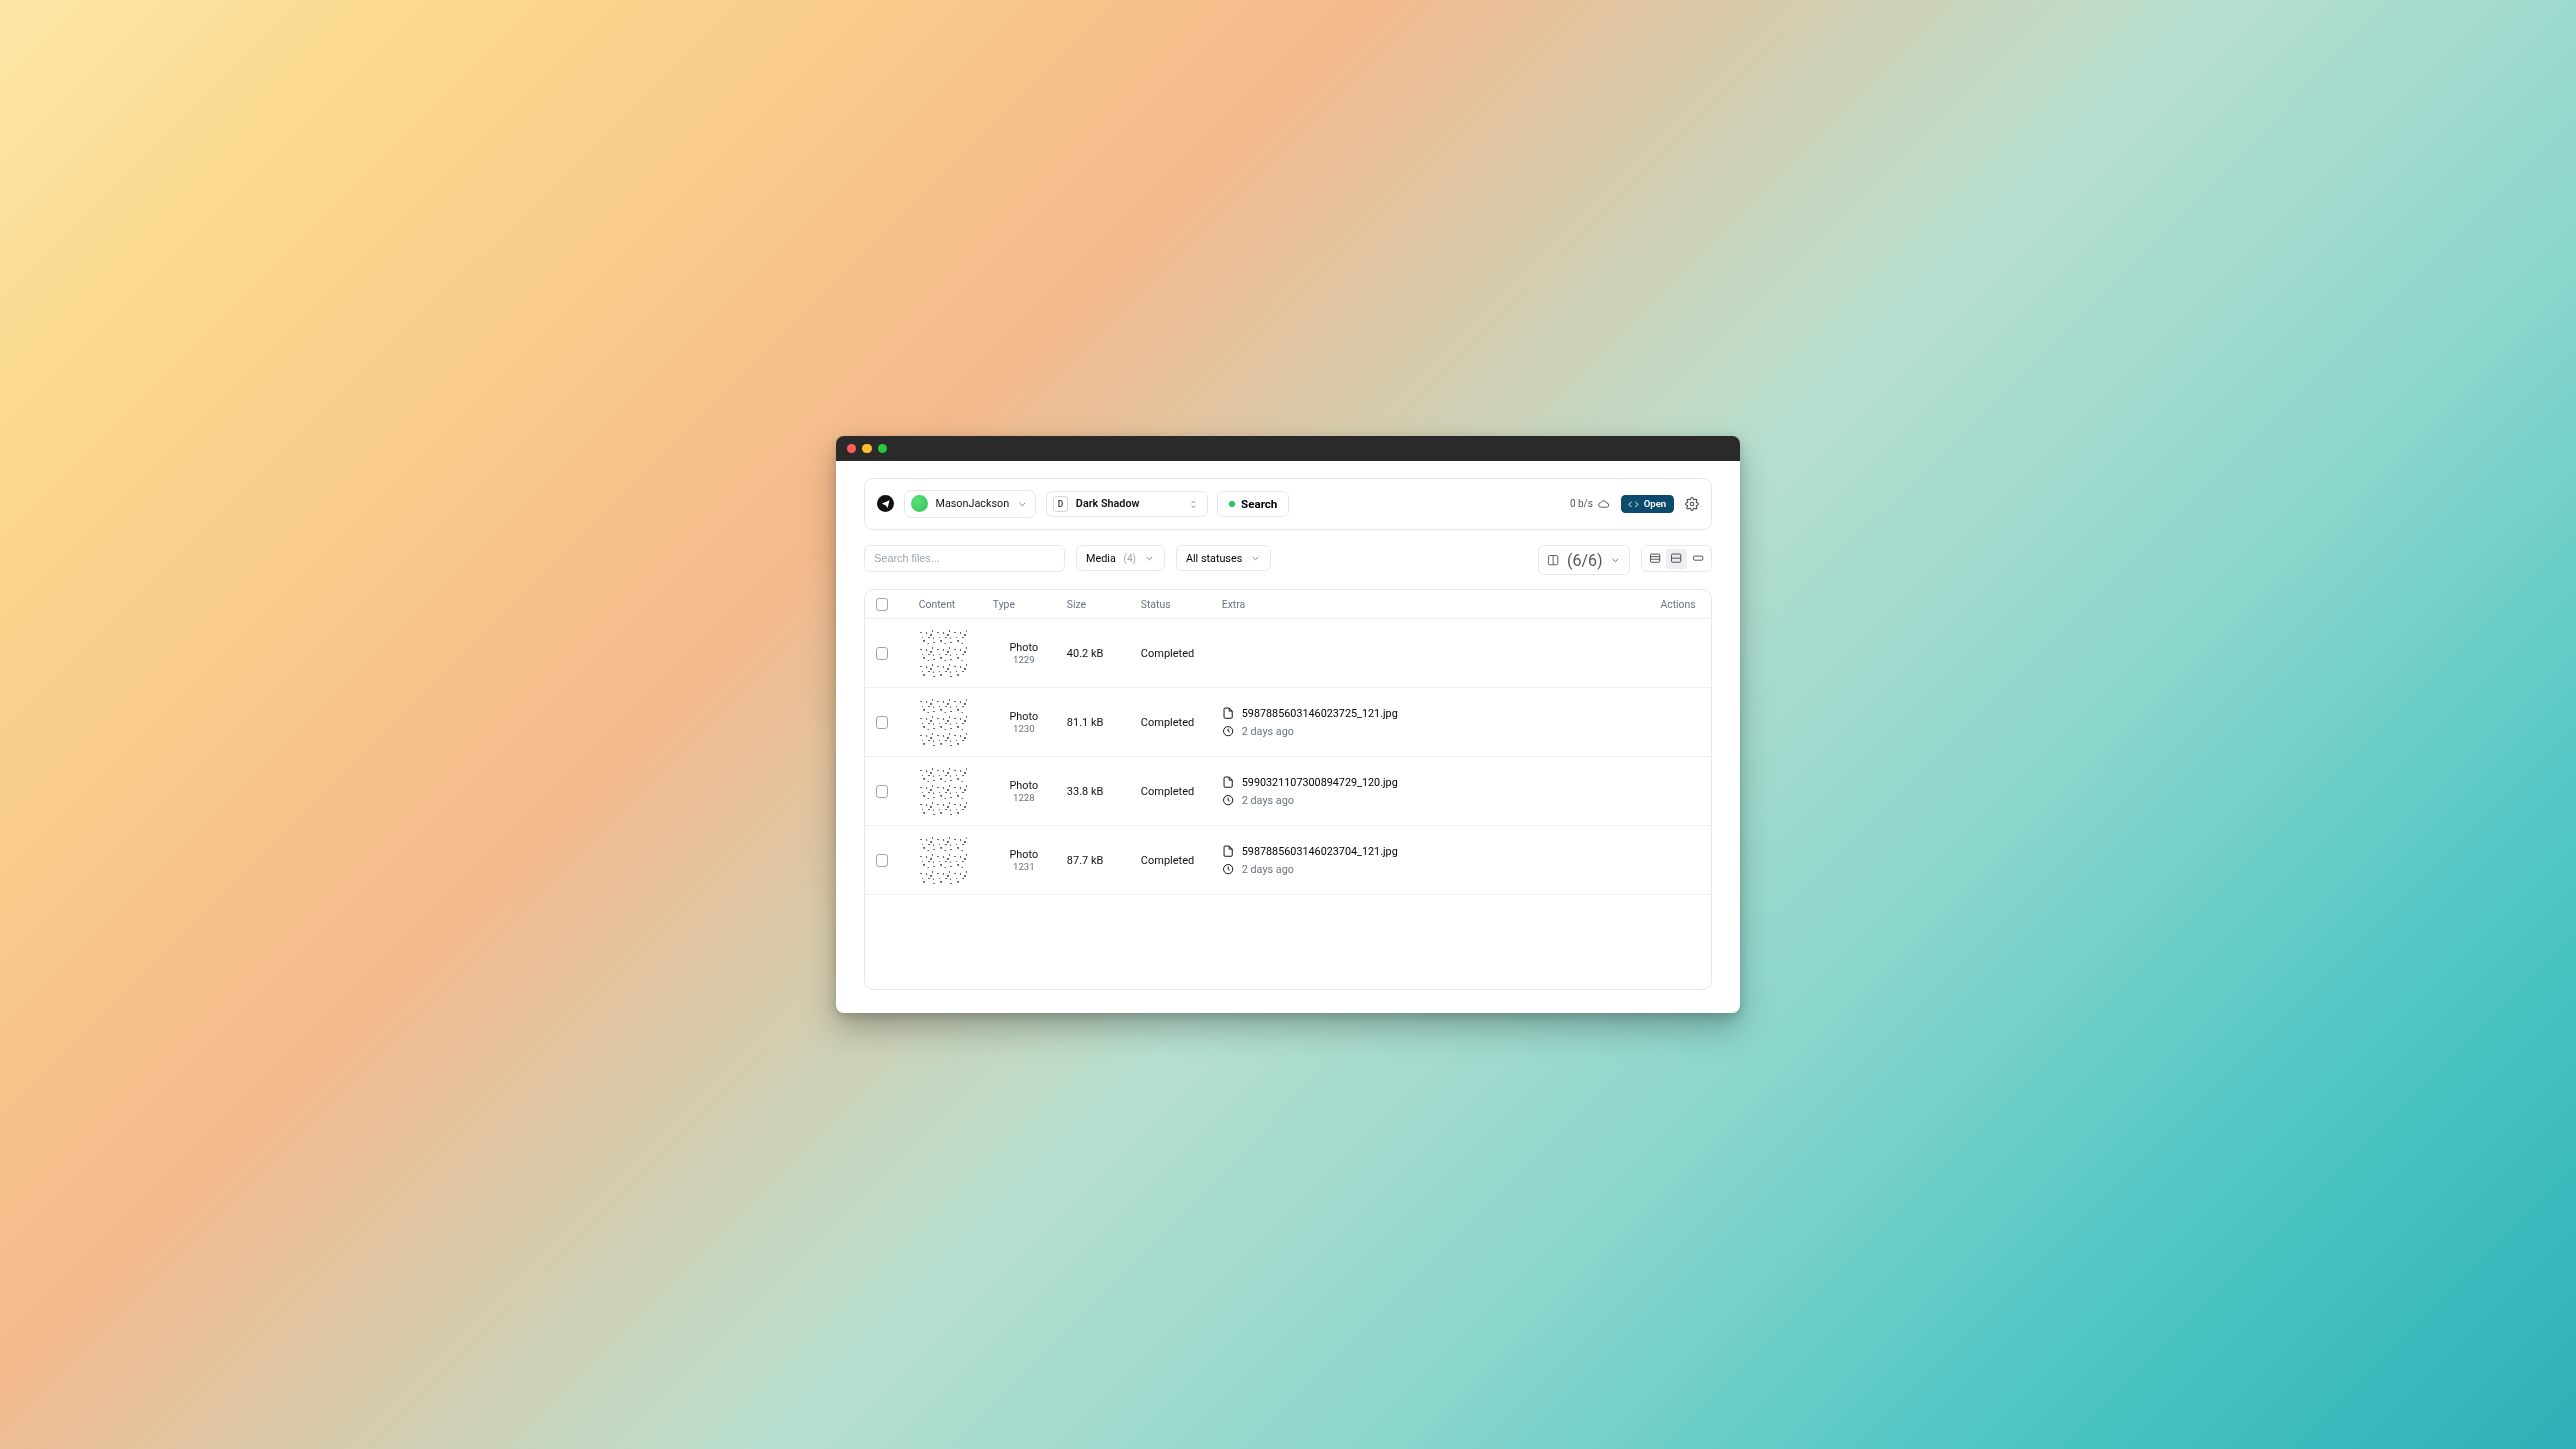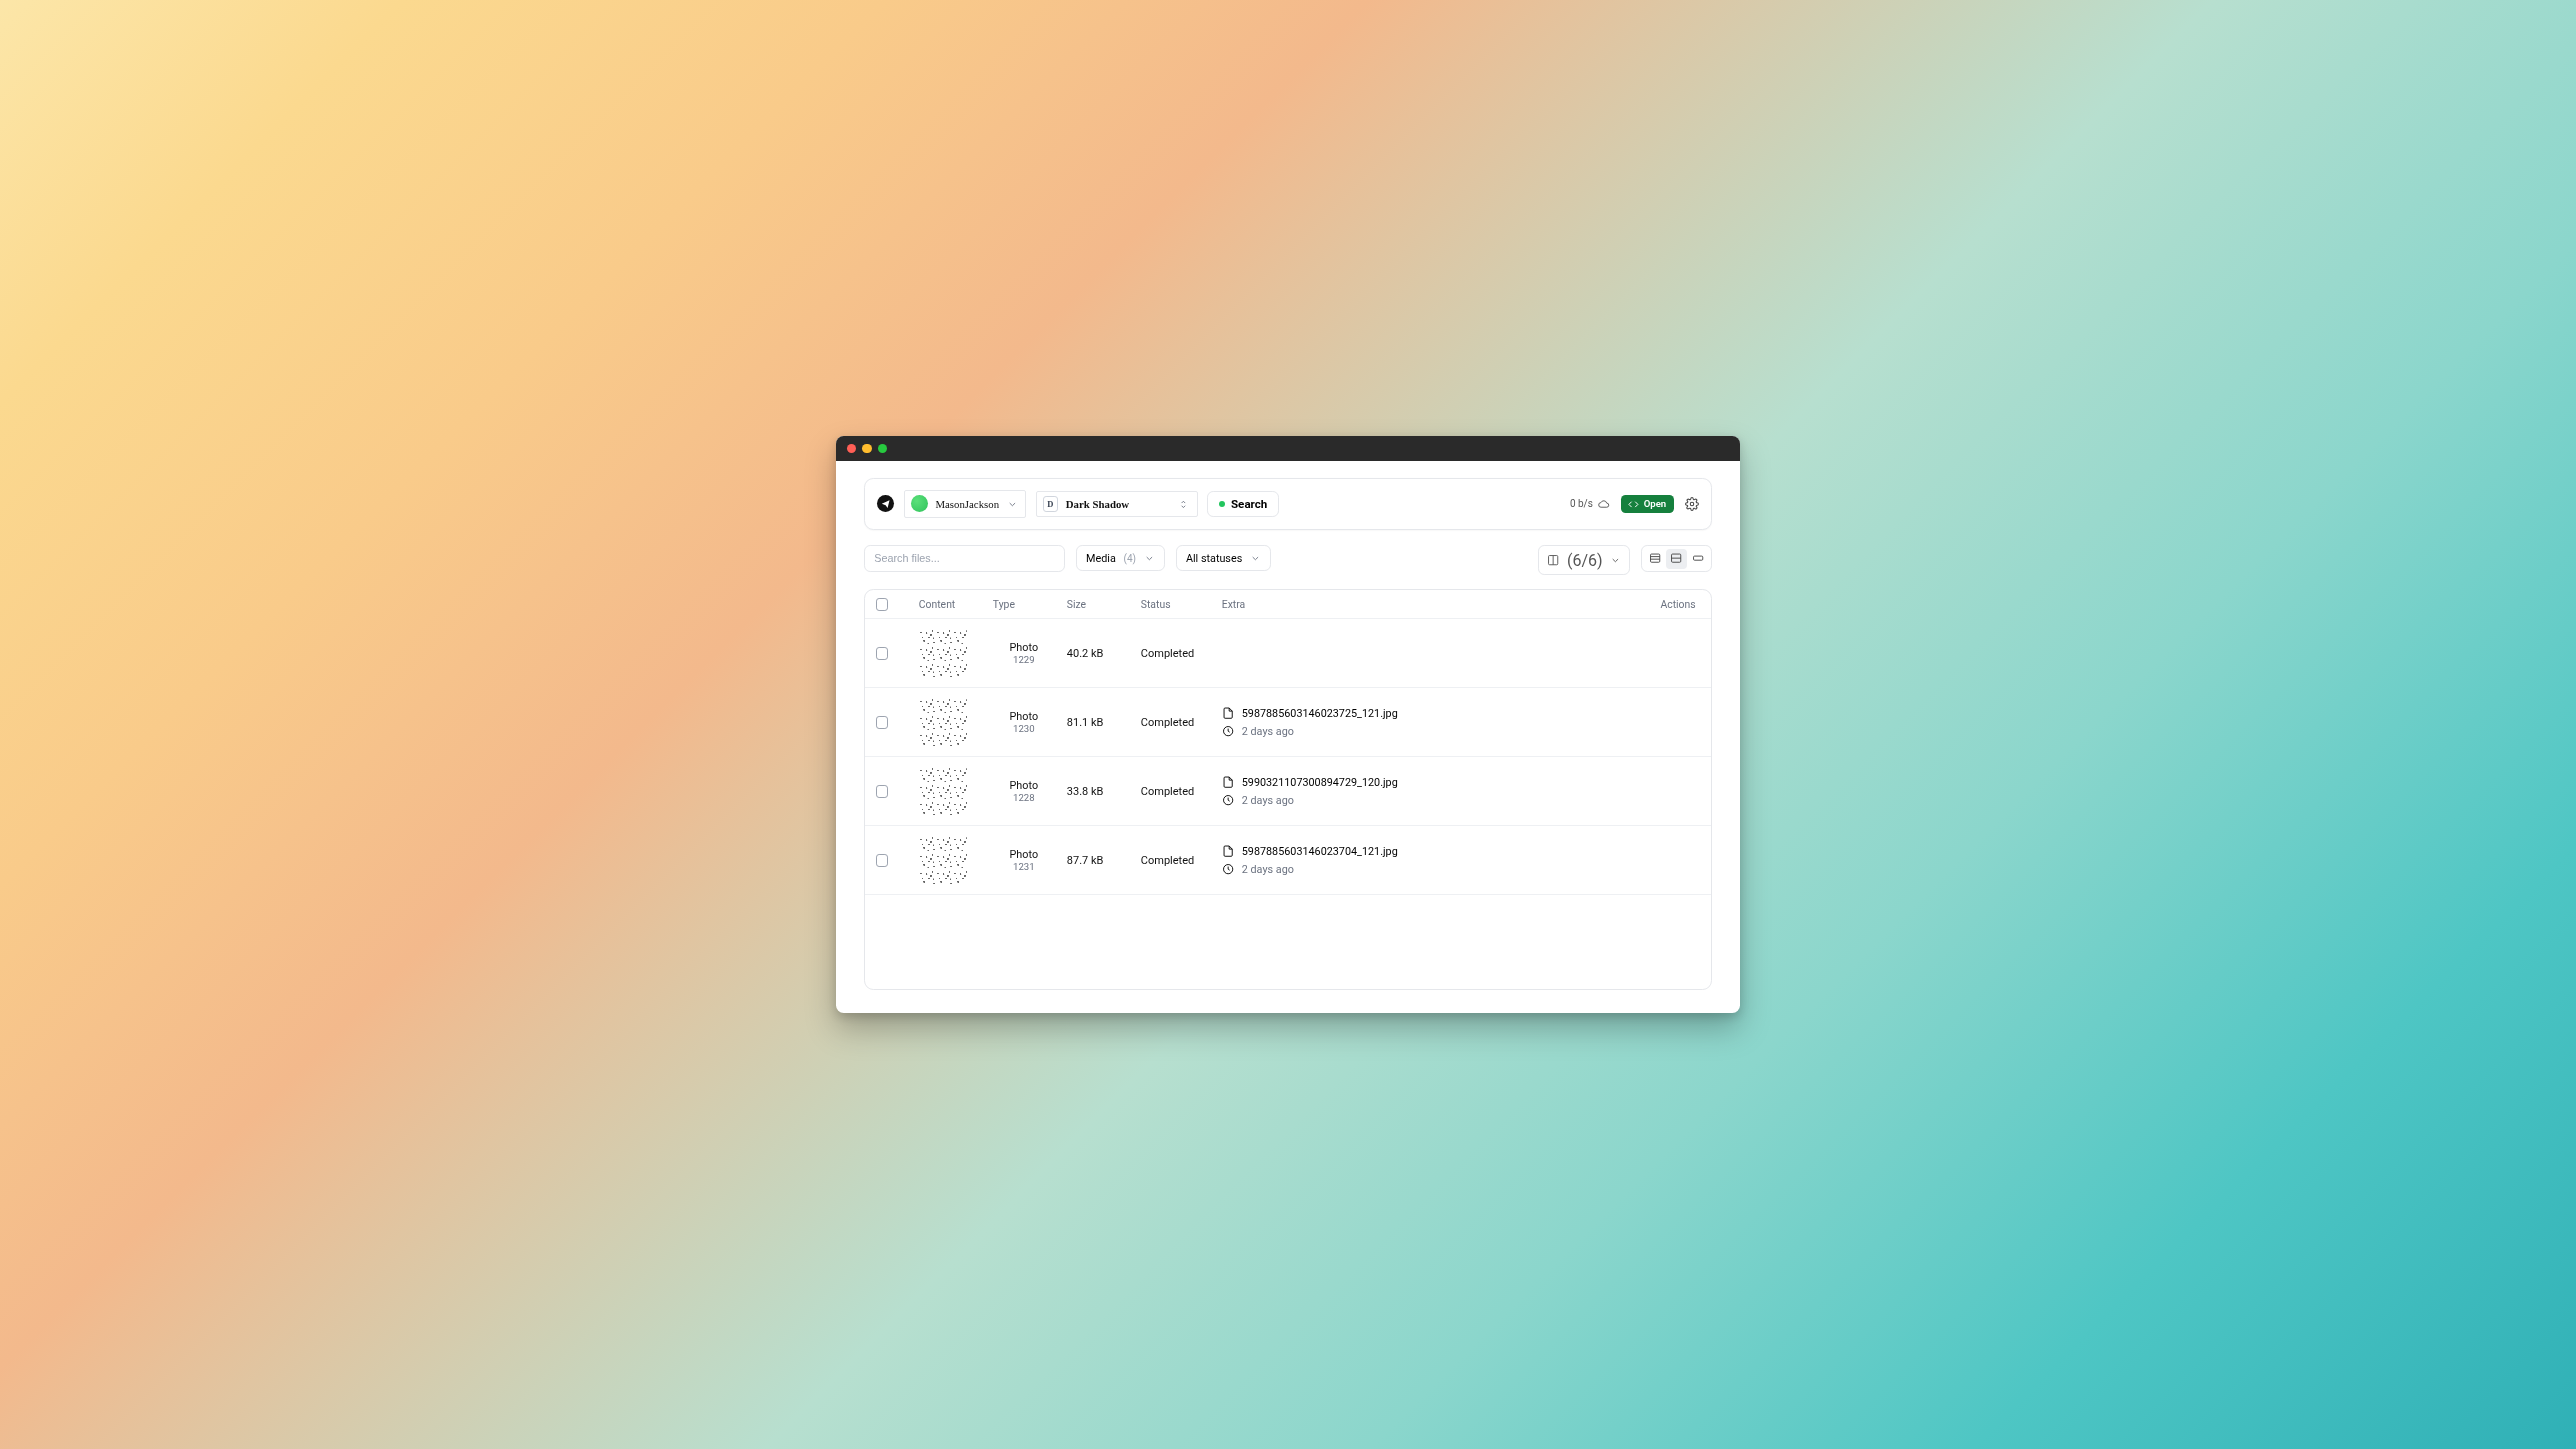--- a/index.html
+++ b/index.html
@@ -50,23 +50,23 @@
   }
   .logo-circle {
     width: 17px; height: 17px; border-radius: 50%;
     background: #121212;
     display: flex; align-items: center; justify-content: center;
   }
   .logo-circle svg { width: 9.3px; height: 9.3px; fill: #fff; }
 
   .card-select {
     display: flex; align-items: center; gap: 7.7px;
-    border: 0.8px solid #e5e7eb; border-radius: 2px;
+    border: 0.8px solid #e5e7eb; border-radius: 7px;
     padding: 4.6px 7.7px 4.6px 6.2px;
-    font-size: 10.8px; cursor: pointer; font-family: Liberation Serif, serif;
+    font-size: 10.8px; cursor: pointer;
   }
   .avatar-dot {
     width: 17px; height: 17px; border-radius: 50%;
     background: radial-gradient(circle at 35% 35%, #5be07a, #2fc25b);
   }
   .d-square {
     width: 15.4px; height: 15.4px; border-radius: 3.1px;
     border: 0.8px solid #d0d5dd;
     font-size: 8.5px; font-weight: 600; color: #374151;
     display: flex; align-items: center; justify-content: center;
@@ -80,21 +80,21 @@
     display: flex; align-items: center; gap: 6.2px;
     border: 0.8px solid #e5e7eb; border-radius: 6.2px;
     padding: 5.4px 10.8px;
   }
   .status-pill .dot { width: 6.2px; height: 6.2px; border-radius: 50%; background: #22c55e; }
   .status-pill .txt { font-weight: 700; font-size: 11.6px; }
 
   .header-right { margin-left: auto; display: flex; align-items: center; gap: 10.8px; }
   .speed { font-size: 10px; color: #555; display: flex; align-items: center; gap: 4.6px; }
   .open-btn {
-    background: #15803d; color: #fff; border-radius: 4.6px;
+    background: #0c4a6e; color: #fff; border-radius: 4.6px;
     font-size: 9.6px; font-weight: 600;
     padding: 3.9px 7.7px; display: flex; align-items: center; gap: 4.6px;
     cursor: pointer;
   }
   .gear { color: #444; cursor: pointer; }
 
   
   .filter-row { display: flex; align-items: flex-start; gap: 10.8px; margin-bottom: 14px; }
   .search {
     flex: 0 0 201px;

